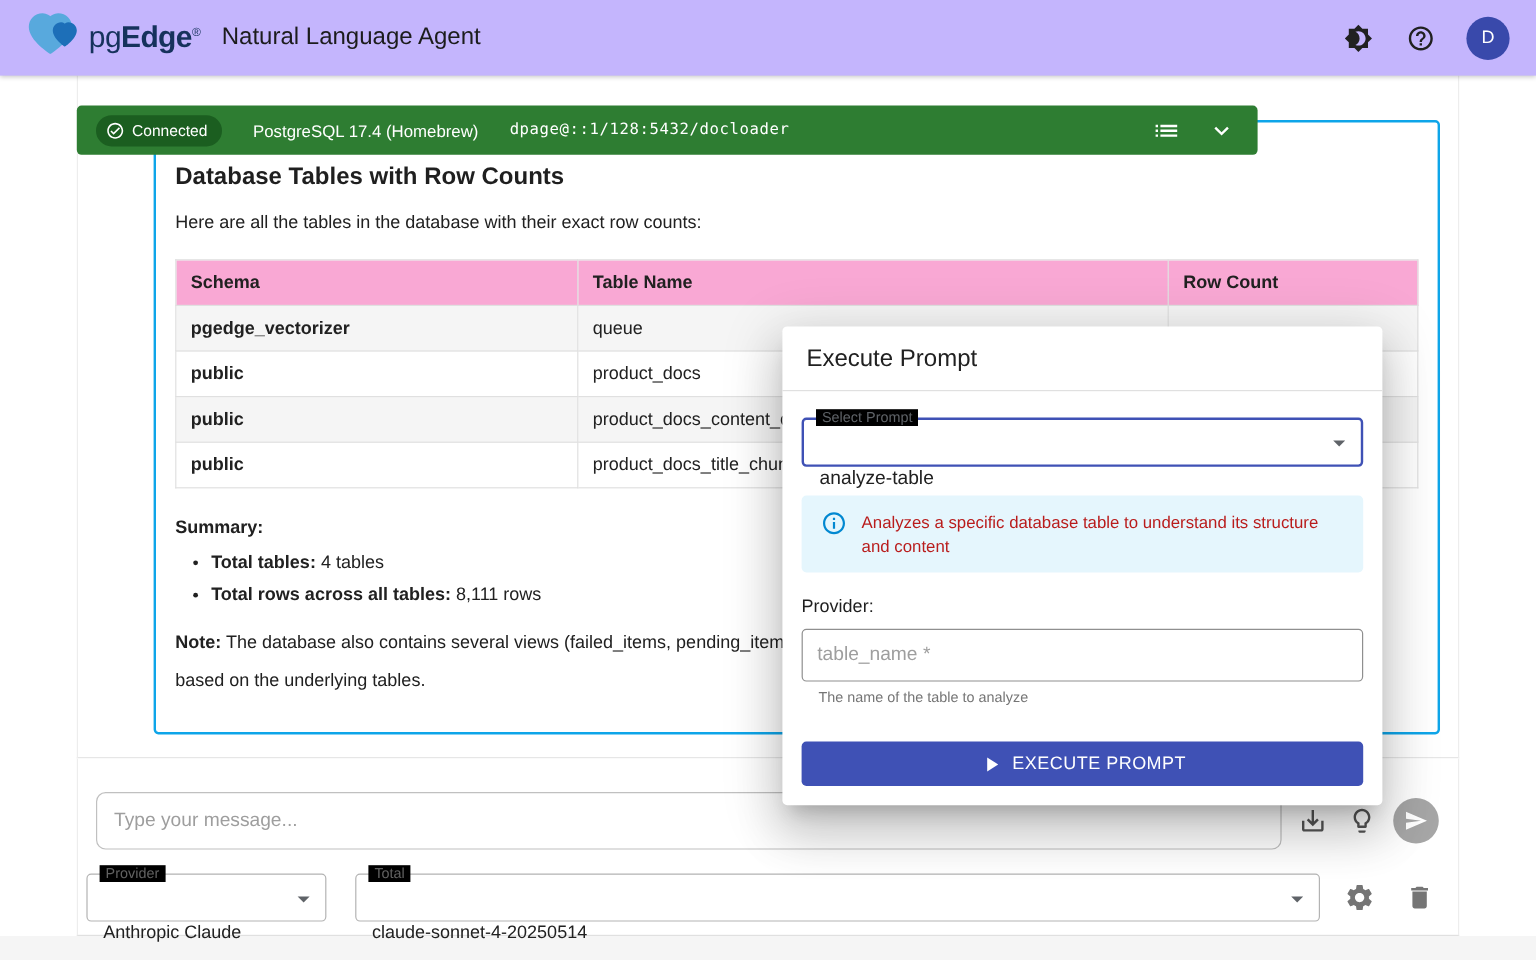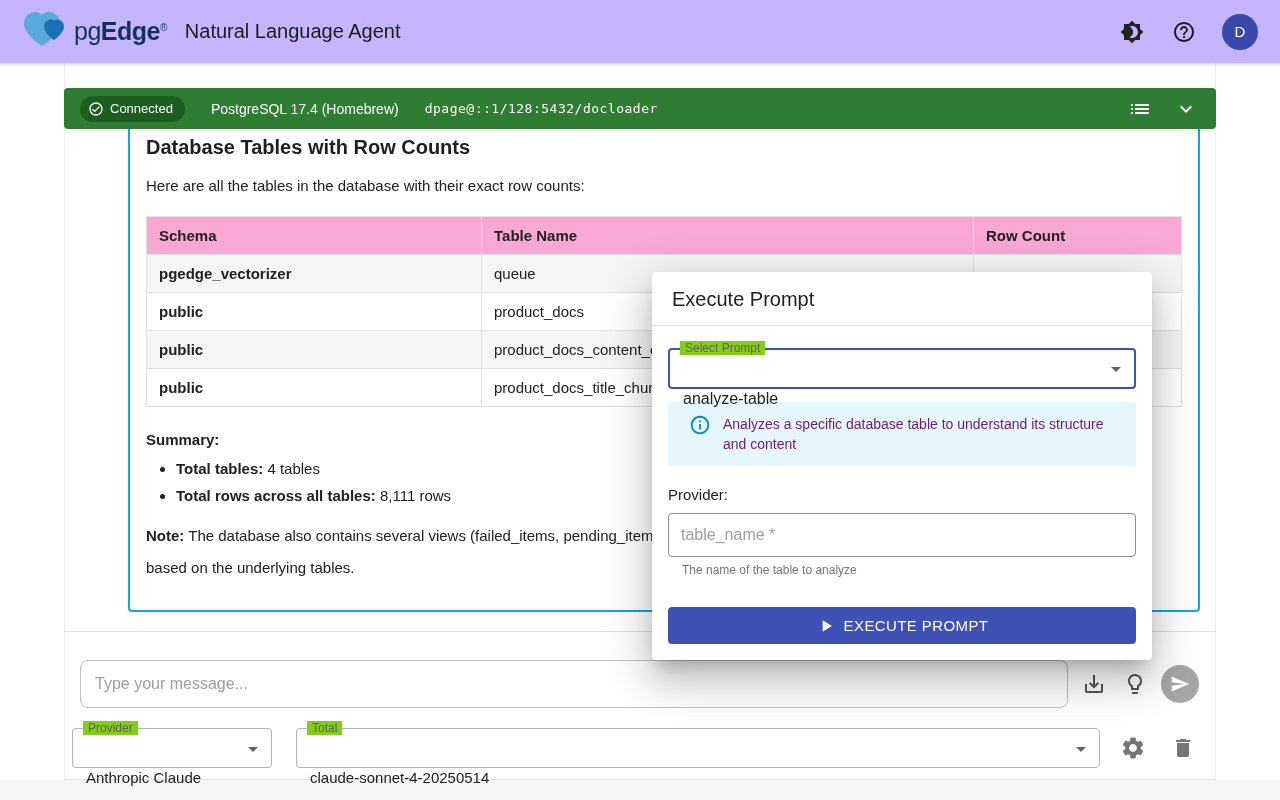--- a/index.html
+++ b/index.html
@@ -22,21 +22,21 @@
     display: flex; align-items: center; justify-content: center; font-size: 15px; cursor: pointer; }
 
   
   .conversation-panel { position: absolute; left: 64px; top: 63px; width: 1152px; height: 569px; background: #fff;
     border-left: 1px solid #ededed; border-right: 1px solid #ededed; border-bottom: 1px solid #e0e0e0; }
   .controls-panel { position: absolute; left: 64px; top: 632px; width: 1152px; height: 148px; background: #fff;
     border-left: 1px solid #ededed; border-right: 1px solid #ededed; border-bottom: 1px solid #e0e0e0; }
   .bottom-strip { position: absolute; top: 780px; left: 0; right: 0; height: 20px; background: #f5f5f5; }
 
   
-  .conn-bar { position: absolute; left: 64px; top: 88px; width: 1152px; height: 41px; background: #2e7d32;
+  .conn-bar { position: absolute; left: 64px; top: 88px; width: 984px; height: 41px; background: #2e7d32;
     border-radius: 4px; display: flex; align-items: center; padding: 0 16px; z-index: 10; color: #fff; }
   .conn-chip { display: flex; align-items: center; gap: 6px; background: #1b5e20; border-radius: 13px;
     height: 26px; padding: 0 12px 0 8px; font-size: 13px; }
   .conn-server { margin-left: 26px; font-size: 14px; }
   .conn-dsn { margin-left: 26px; font-size: 13px; font-family: "DejaVu Sans Mono", monospace; letter-spacing: 0.5px; }
   .conn-right { margin-left: auto; display: flex; align-items: center; gap: 18px; }
 
   
   .message-card { position: absolute; left: 128px; top: 100px; width: 1072px; background: #fff;
     border: 2px solid #0ea5e9; border-radius: 4px; padding: 34px 16px 26px 16px; z-index: 1; }
@@ -64,36 +64,36 @@
   .download-btn { left: 1080px; top: 670px; }
   .prompt-btn { left: 1121px; top: 670px; }
   .send-btn { position: absolute; left: 1161px; top: 665px; width: 38px; height: 38px; border-radius: 50%;
     background: #a6a6a6; border: none; display: flex; align-items: center; justify-content: center; cursor: pointer; }
   .settings-btn { left: 1119px; top: 734px; }
   .trash-btn { left: 1169px; top: 734px; }
 
   .select-box { position: absolute; height: 40px; border: 1px solid #b3b3b3; border-radius: 4px; background: #fff; cursor: pointer; }
   .provider-select { left: 72px; top: 728px; width: 200px; }
   .model-select { left: 296px; top: 728px; width: 804px; }
-  .select-label { position: absolute; top: -8px; left: 10px; background: #84cc16; padding: 0 5px; font-size: 12px; color: #616161; }
+  .select-label { position: absolute; top: -8px; left: 10px; background: #000000; padding: 0 5px; font-size: 12px; color: #616161; }
   .select-value { line-height: 38px; padding-left: 13px; font-size: 15px; color: #212121; white-space: nowrap; overflow: hidden; margin-top: 30px; }
   .select-caret { position: absolute; right: 6px; top: 8px; }
 
   
   .dialog { position: absolute; left: 652px; top: 272px; width: 500px; background: #fff; border-radius: 4px; z-index: 40;
     box-shadow: 0 11px 15px -7px rgba(0,0,0,.2), 0 24px 38px 3px rgba(0,0,0,.14), 0 9px 46px 8px rgba(0,0,0,.12); }
   .dialog-header { padding: 16px 20px 14px; font-size: 20px; color: #212121; }
   .dialog-divider { height: 1px; background: #e0e0e0; }
   .dialog-body { padding: 22px 16px 16px; }
   .prompt-select { position: relative; height: 41px; border: 2px solid #3f51b5; border-radius: 4px; cursor: pointer; }
   .prompt-select .select-label { color: #5f6368; top: -9px; }
   .prompt-select .select-value { line-height: 37px; font-size: 16px; }
   .prompt-select .select-caret { top: 7px; }
-  .info-alert { margin-top: 13px; background: #e5f6fd; border-radius: 4px; padding: 12px 21px; display: flex;
-    gap: 12px; align-items: flex-start; color: #701a75; font-size: 14px; line-height: 20px; }
+  .info-alert { margin-top: 24px; background: #e5f6fd; border-radius: 4px; padding: 12px 16px; display: flex;
+    gap: 12px; align-items: flex-start; color: #b91c1c; font-size: 14px; line-height: 20px; }
   .info-alert svg { flex-shrink: 0; margin-top: 0px; }
   .info-alert .alert-text { max-width: 402px; }
   .arguments-label { margin-top: 20px; font-size: 15px; color: #1f1f1f; }
   .argument-input { margin-top: 10px; width: 100%; height: 44px; border: 1px solid #8f8f8f; border-radius: 4px;
     padding: 0 12px; font-size: 16px; font-family: "Liberation Sans", sans-serif; outline: none; }
   .argument-input::placeholder { color: #9e9e9e; }
   .argument-helper { margin: 6px 0 0 14px; font-size: 12px; color: #757575; }
   .execute-button { margin-top: 30px; width: 100%; height: 37px; background: #3f51b5; color: #fff; border: none;
     border-radius: 4px; font-size: 15px; font-weight: 500; letter-spacing: 0.4px; display: flex; align-items: center;
     justify-content: center; gap: 8px; cursor: pointer; font-family: "Liberation Sans", sans-serif; }

